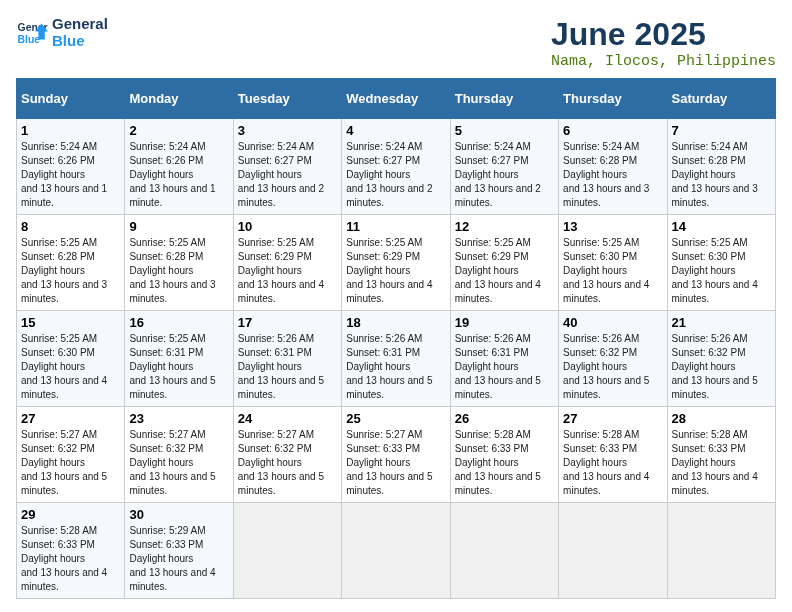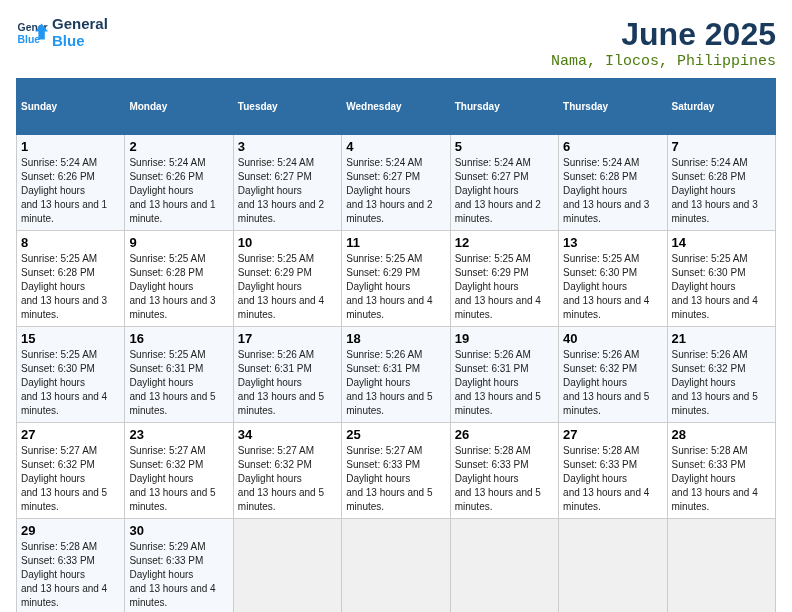--- a/index.html
+++ b/index.html
@@ -19,43 +19,43 @@
     .logo {
       display: flex;
       align-items: center;
       gap: 4px;
     }
     .logo-icon {
       width: 32px;
       height: 32px;
     }
     .title-area {
-      text-align: right;
+      text-align: left;
     }
     .main-title {
       font-size: 32px;
       font-weight: bold;
       color: #1a3a5c;
     }
     .subtitle {
       font-size: 15px;
       color: #4d7c0f;
       font-family: Liberation Mono, monospace;
     }
     table {
       width: 100%;
       border-collapse: collapse;
       font-size: 10.5px;
     }
     thead tr th {
       background: #2e6da4;
       color: #fff;
-      padding: 22px 4px;
+      padding: 12px 4px;
       text-align: left;
-      font-size: 10px;
+      font-size: 13px;
       font-weight: bold;
       border: 1px solid #2e6da4;
     }
     tbody tr td {
       border: 1px solid #ccc;
       padding: 4px 4px;
       vertical-align: top;
       width: calc(100% / 7);
       min-height: 70px;
       background: #fff;
@@ -323,21 +323,21 @@
         <td>
         <span class="day-number">23</span>
         <div class="day-info">
           <span>Sunrise: 5:27 AM</span><br>
           <span>Sunset: 6:32 PM</span><br>
           <span>Daylight hours</span><br>
           <span>and 13 hours and 5 minutes.</span>
         </div>
       </td>
         <td>
-        <span class="day-number">34</span>
+        <span class="day-number">24</span>
         <div class="day-info">
           <span>Sunrise: 5:27 AM</span><br>
           <span>Sunset: 6:32 PM</span><br>
           <span>Daylight hours</span><br>
           <span>and 13 hours and 5 minutes.</span>
         </div>
       </td>
         <td>
         <span class="day-number">25</span>
         <div class="day-info">

